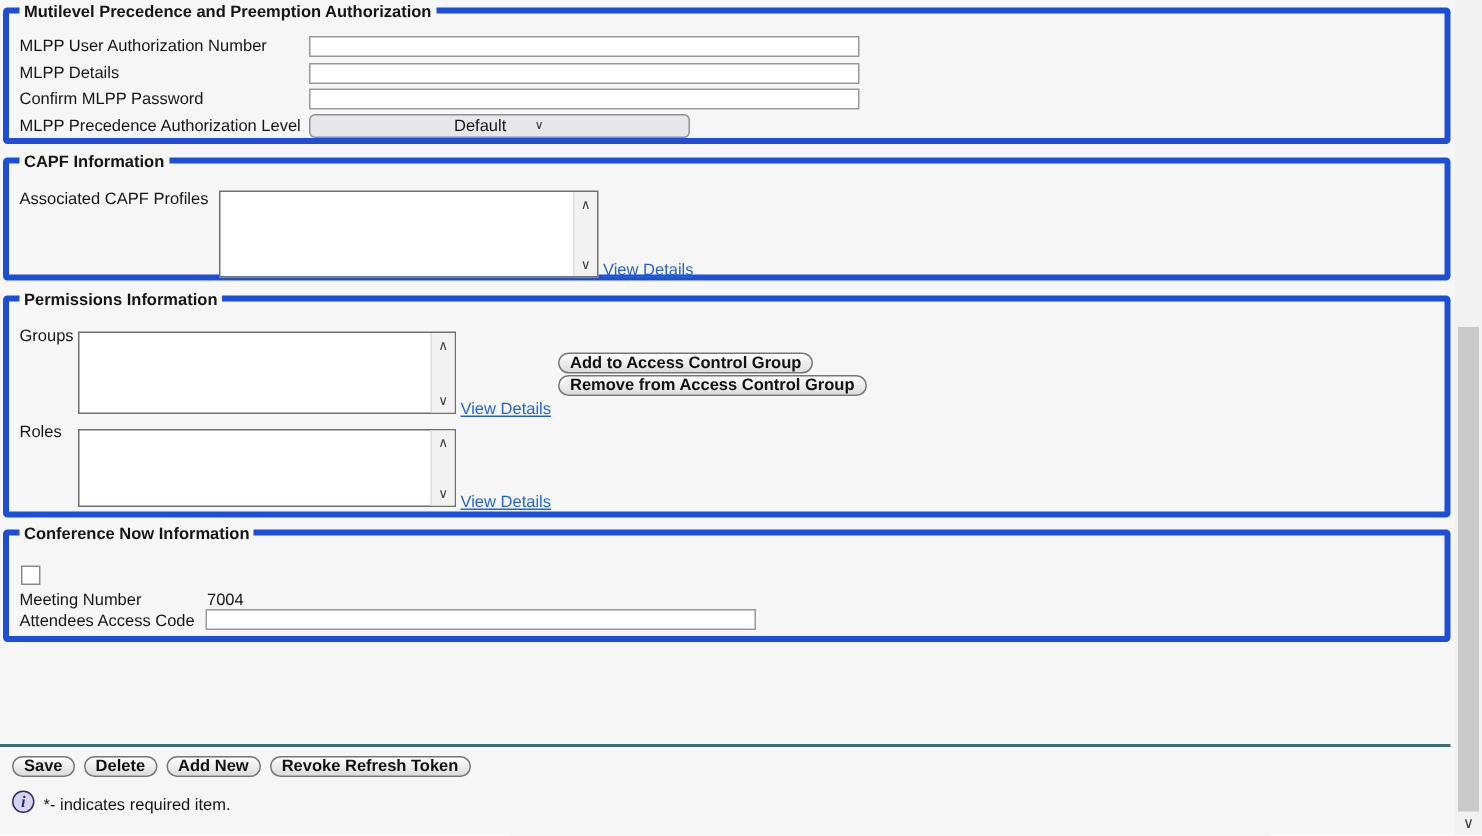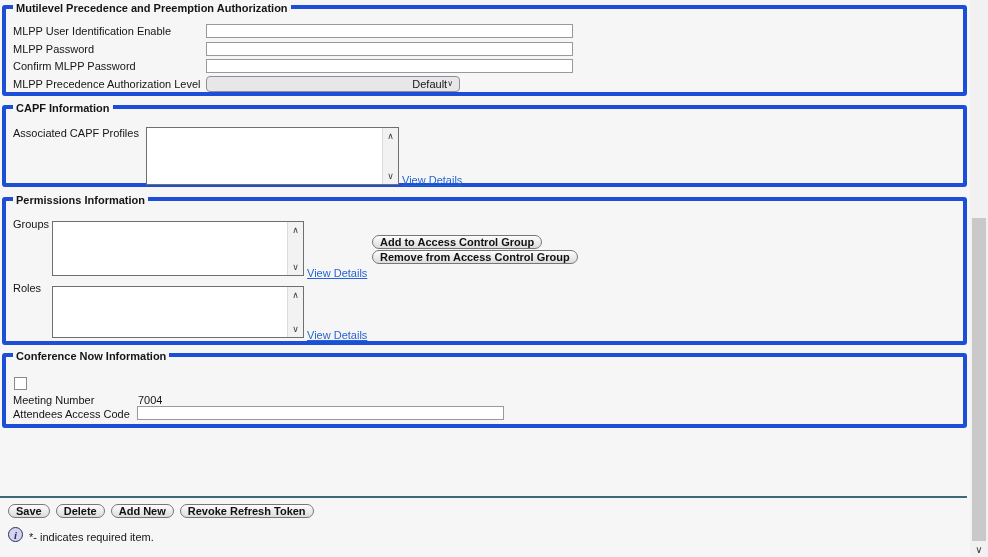--- a/index.html
+++ b/index.html
@@ -15,22 +15,22 @@
     padding:0 3px; font-weight:bold; white-space:nowrap;
   }
   .lbl { position:absolute; white-space:nowrap; }
   .bold { font-weight:bold; }
   .txt-input {
     position:absolute; height:14px; border:1px solid #999; background:#fff;
     font-family:"Liberation Sans", sans-serif; font-size:11px; padding:0 3px; outline:none;
   }
   .select {
     position:absolute; height:16px; background:#e7e7ea; border:1px solid #8f8f9a;
-    border-radius:4px; display:flex; align-items:center; justify-content:flex-end;
-    padding:0 6px 0 5px; cursor:default;
+    border-radius:4px; display:flex; align-items:center; justify-content:center;
+    padding:0 6px 0 5px; cursor:default;gap:19px;
   }
   .select .chev { font-size:8px; color:#333; line-height:1; }
   .listbox {
     position:absolute; background:#fff; border:1px solid #6f6f6f;
   }
   .lb-scroll {
     position:absolute; top:0; right:0; bottom:0; width:16px;
     background:#f2f2f2; border-left:1px solid #dcdcdc;
   }
   .lb-up, .lb-down {
@@ -73,23 +73,23 @@
   .page-thumb { position:absolute; left:2px; width:14px; top:218px; height:323px; background:#c9c9c9; }
   .page-down { position:absolute; left:0; right:0; bottom:2px; text-align:center; font-size:10px; color:#3a3a3a; }
 </style>
 </head>
 <body>
 
 <div class="screen">
 
   <div class="fs" style="top:5px; height:91px;">
     <span class="legend">Mutilevel Precedence and Preemption Authorization</span>
-    <span class="lbl" style="left:7px; top:16px;">MLPP User Identification Enable</span>
+    <span class="lbl" style="left:7px; top:16px;">MLPP User Authorization Number</span>
     <input class="txt-input" style="left: 200px; top: 15px; width: 367px;" type="text" value="">
-    <span class="lbl" style="left:7px; top:34px;">MLPP Password</span>
+    <span class="lbl" style="left:7px; top:34px;">MLPP Details</span>
     <input class="txt-input" style="left: 200px; top: 33px; width: 367px;" type="text" value="">
     <span class="lbl" style="left:7px; top:51px;">Confirm MLPP Password</span>
     <input class="txt-input" style="left: 200px; top: 50px; width: 367px;" type="text" value="">
     <span class="lbl" style="left:7px; top:69px;">MLPP Precedence Authorization Level</span>
     <div class="select" style="left:200px; top:67px; width:254px;">
       <span>Default</span>
       <span class="chev">∨</span>
     </div>
   </div>
 

